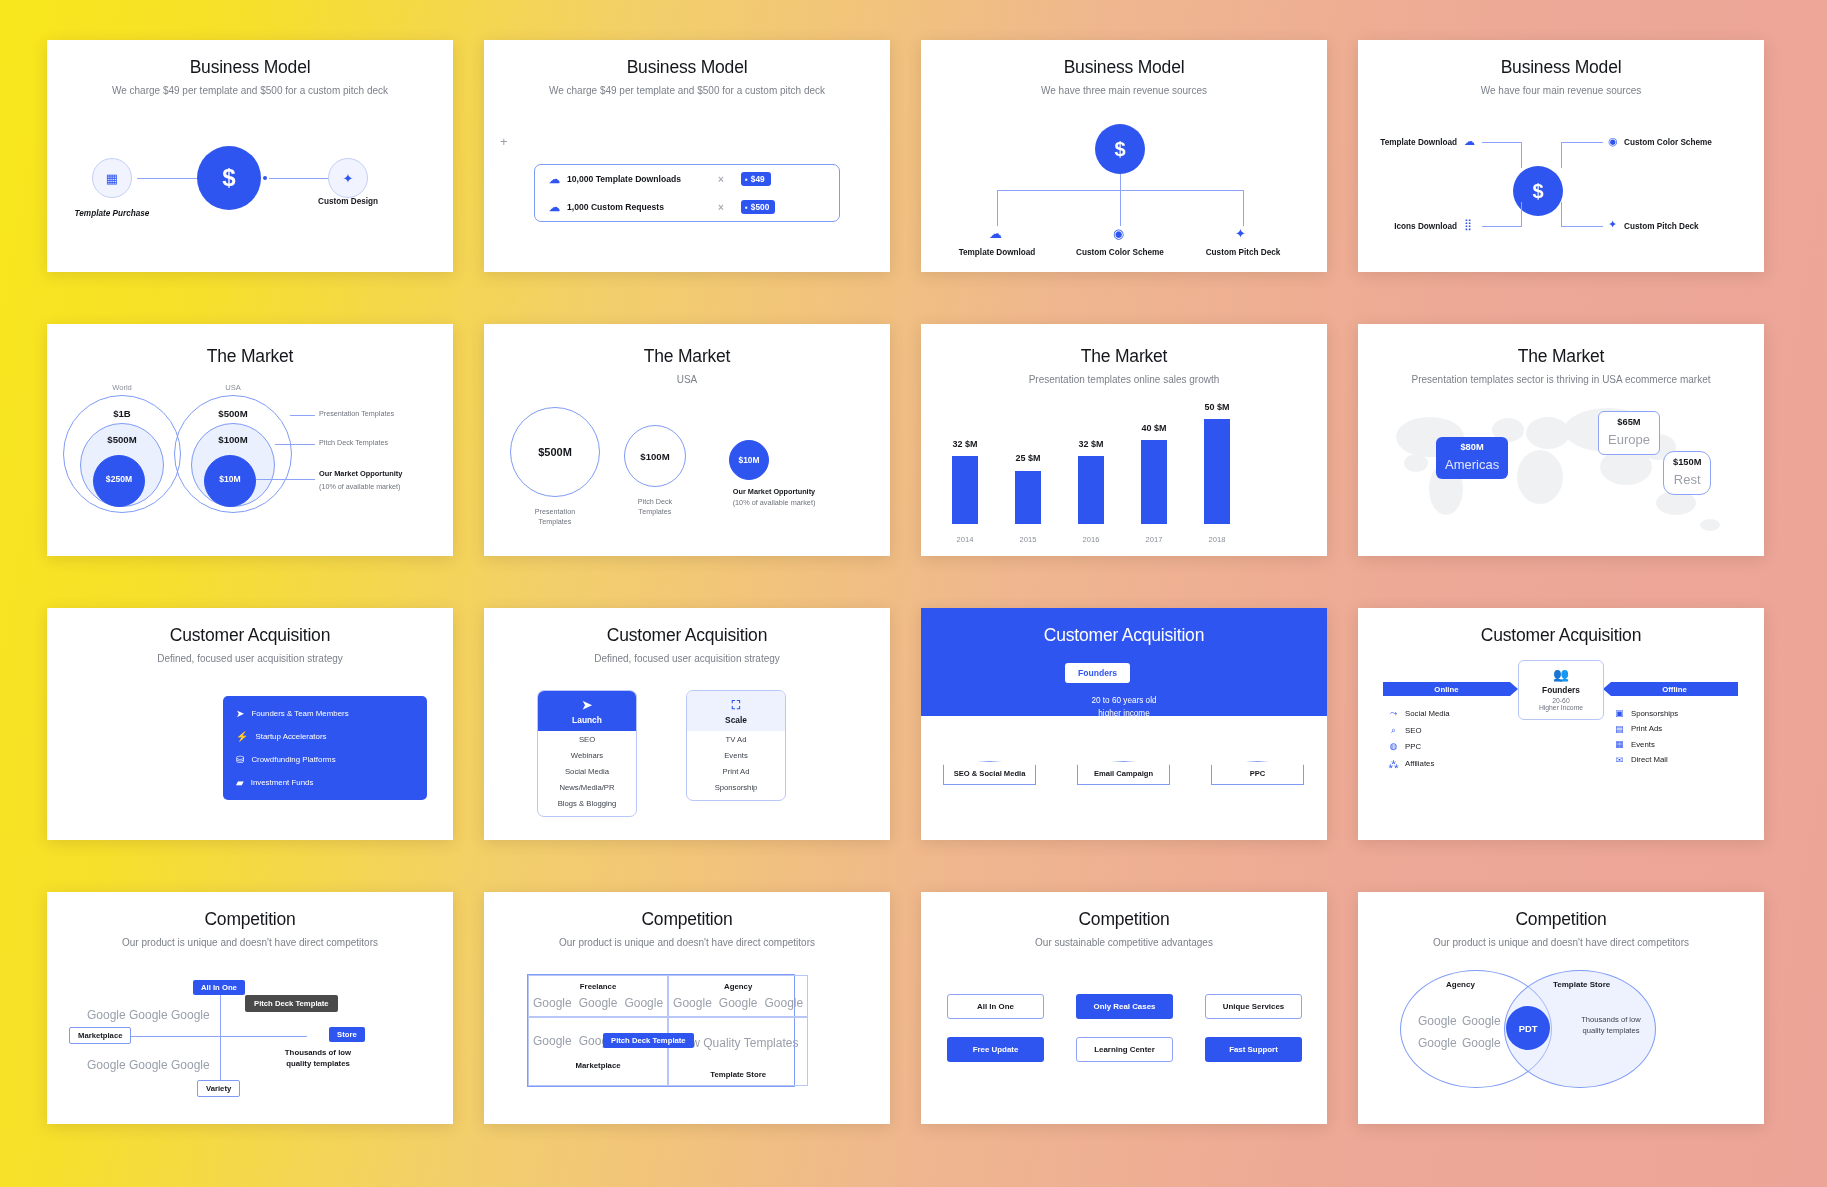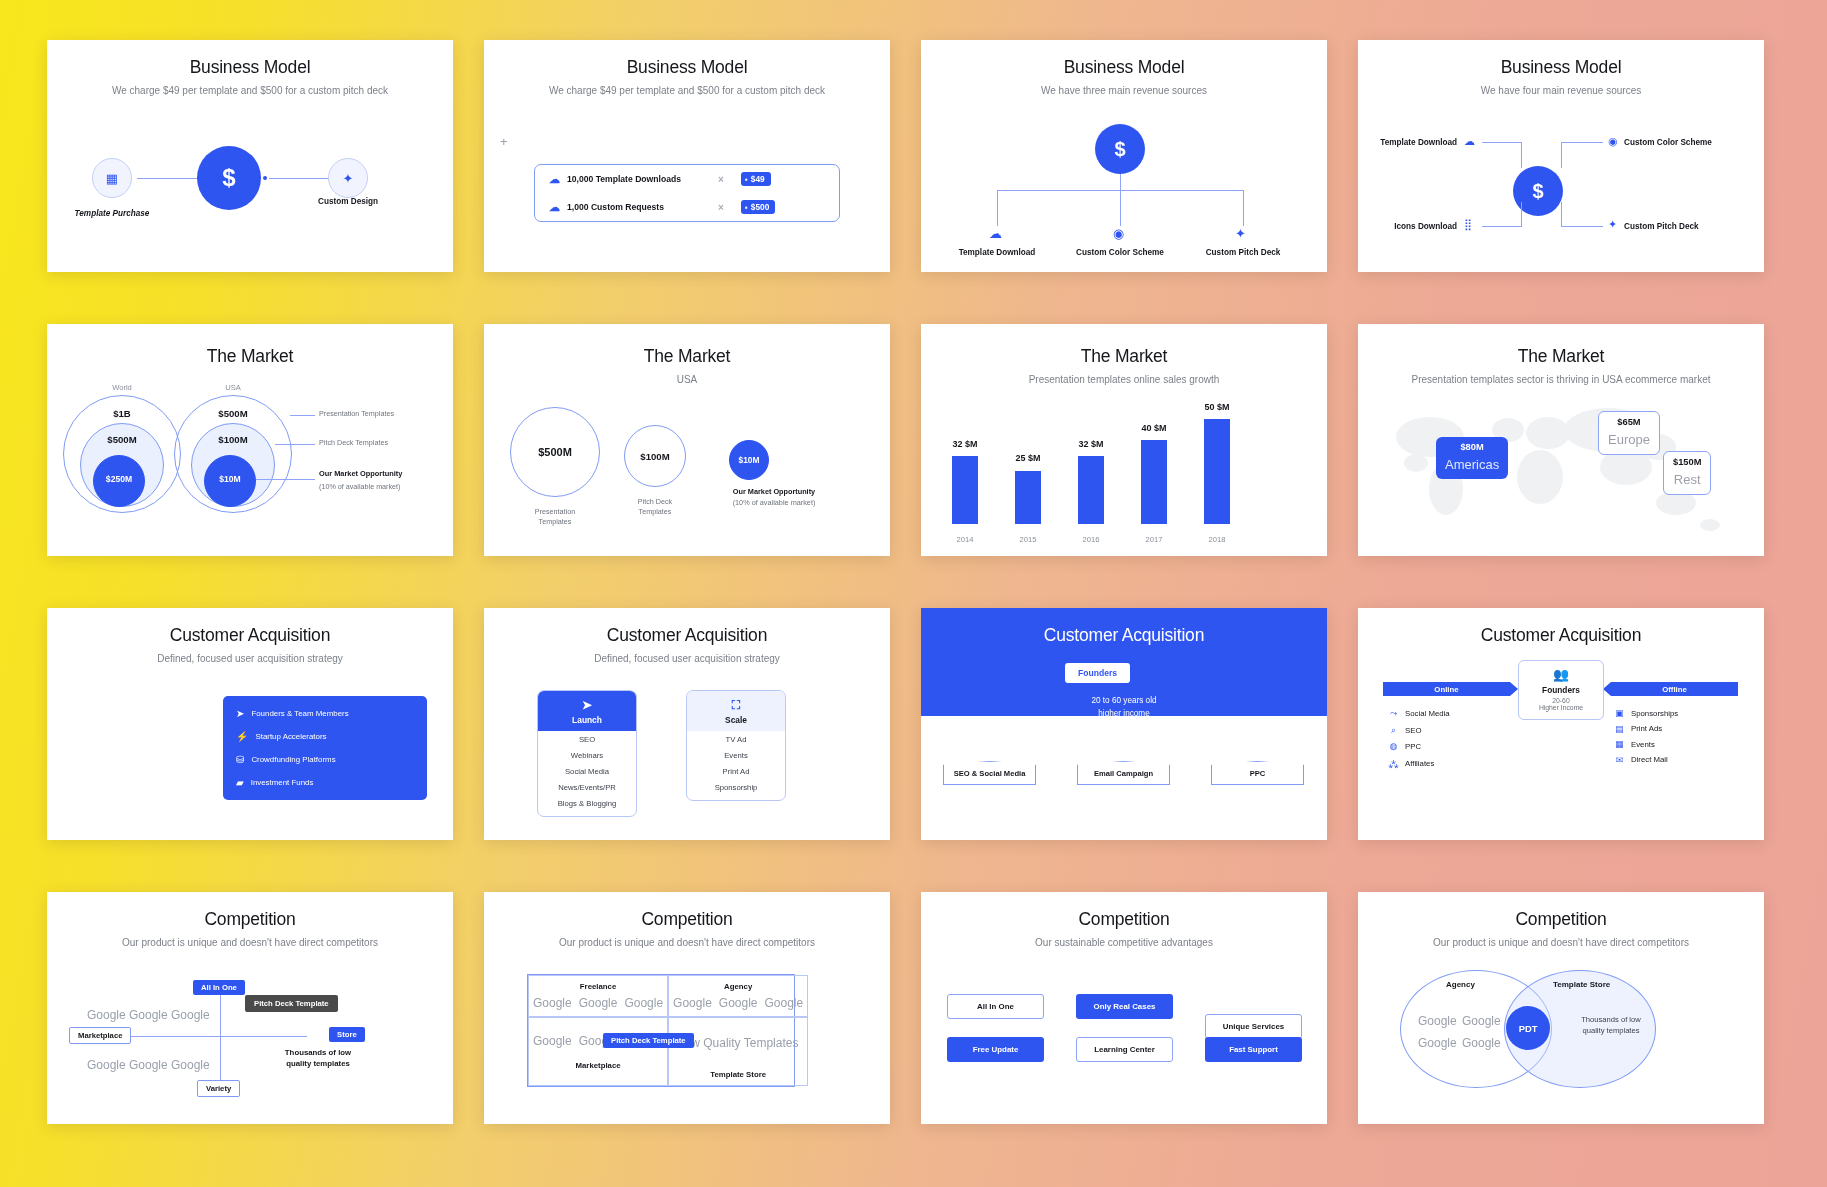--- a/index.html
+++ b/index.html
@@ -355,21 +355,21 @@
         </g>
       </svg>
       <div class="mapchip fill" style="left:78px;top:52px;">
         <span class="v">$80M</span>
         <span class="n">Americas</span>
       </div>
       <div class="mapchip ghost" style="left:240px;top:26px;">
         <span class="v">$65M</span>
         <span class="n">Europe</span>
       </div>
-      <div class="mapchip ghost" style="left:305px;top:66px;">
+      <div class="mapchip ghost" style="left:305px;top:66px;border-radius:11px;">
         <span class="v">$150M</span>
         <span class="n">Rest</span>
       </div>
     </div>
   </div>
 
   <div class="slide">
     <div class="s-title">Customer Acquisition</div>
     <div class="s-sub">Defined, focused user acquisition strategy</div>
     <div class="body">
@@ -399,21 +399,21 @@
     <div class="s-sub">Defined, focused user acquisition strategy</div>
     <div class="body">
       <div class="ls-card" style="left:53px;top:26px;">
         <div class="ls-head blue">
           <div style="font-size:12px;margin-bottom:3px;">➤</div>
           <span>Launch</span>
         </div>
         <div class="ls-item">SEO</div>
         <div class="ls-item">Webinars</div>
         <div class="ls-item">Social Media</div>
-        <div class="ls-item">News/Events/PR</div>
+        <div class="ls-item">News/Media/PR</div>
         <div class="ls-item" style="padding-bottom:8px;">Blogs &amp; Blogging</div>
       </div>
       <div class="ls-card" style="left:202px;top:26px;">
         <div class="ls-head pale">
           <div style="font-size:12px;margin-bottom:3px;color:#2f55f0;">⛶</div>
           <span>Scale</span>
         </div>
         <div class="ls-item">TV Ad</div>
         <div class="ls-item">Events</div>
         <div class="ls-item">Print Ad</div>
@@ -552,21 +552,21 @@
       <div class="tagb" style="left:119px;top:85px;">Pitch Deck Template</div>
     </div>
   </div>
 
   <div class="slide">
     <div class="s-title">Competition</div>
     <div class="s-sub">Our sustainable competitive advantages</div>
     <div class="body">
       <div class="btn w" style="left:26px;top:46px;">All In One</div>
       <div class="btn b" style="left:155px;top:46px;">Only Real Cases</div>
-      <div class="btn w" style="left:284px;top:46px;margin-top:20px;">Unique Services</div>
+      <div class="btn w" style="left:284px;top:46px;">Unique Services</div>
       <div class="btn b" style="left:26px;top:89px;">Free Update</div>
       <div class="btn w" style="left:155px;top:89px;">Learning Center</div>
       <div class="btn b" style="left:284px;top:89px;">Fast Support</div>
     </div>
   </div>
 
   <div class="slide">
     <div class="s-title">Competition</div>
     <div class="s-sub">Our product is unique and doesn't have direct competitors</div>
     <div class="body">

